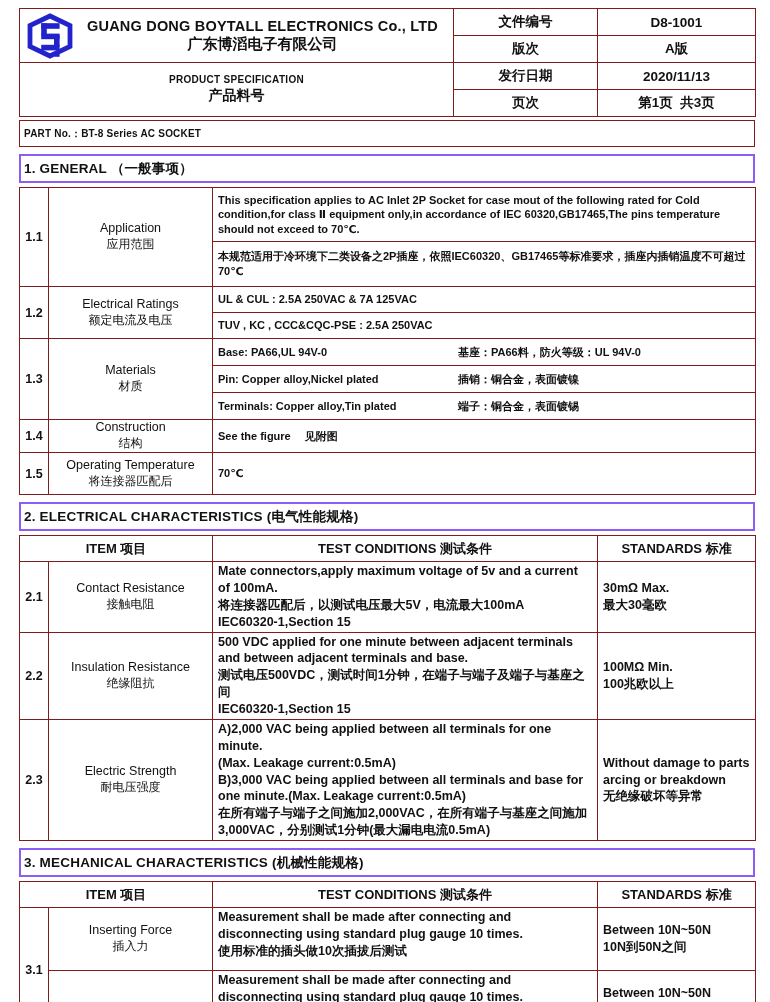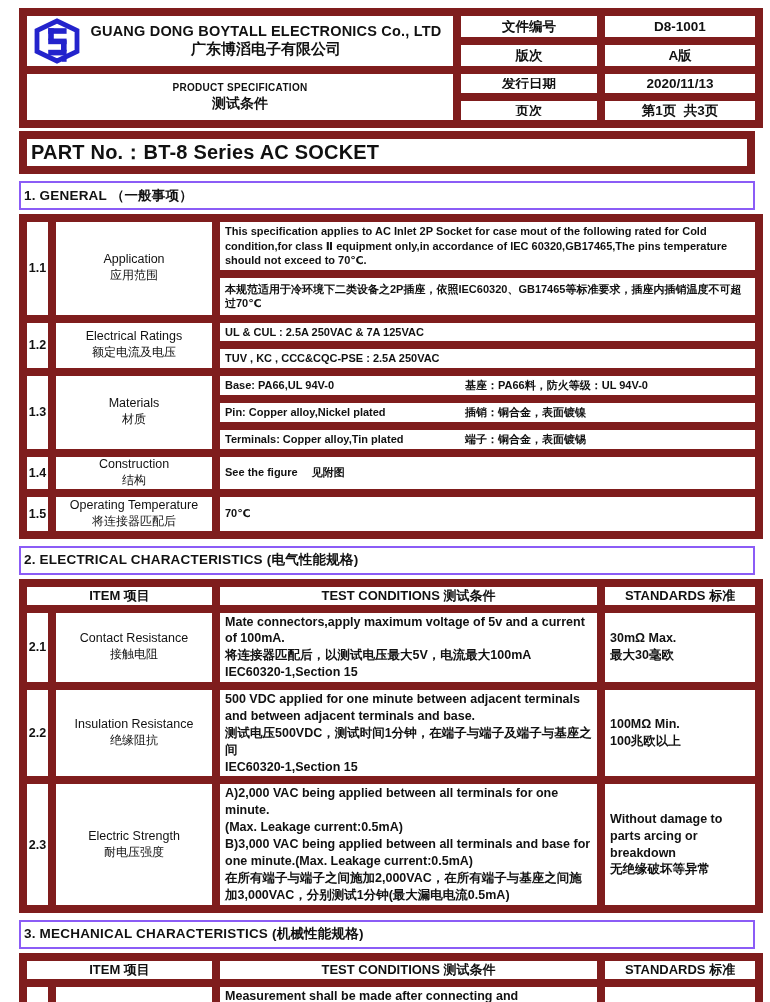--- a/index.html
+++ b/index.html
@@ -6,40 +6,40 @@
   html, body { background: #e8e8e8; }
   body { font-family: "Liberation Sans", "DejaVu Sans", sans-serif; color: #111; }
   .page {
     position: relative;
     width: 770px; height: 1002px;
     background: #ffffff;
     padding: 8px 15px 0 19px;
     overflow: hidden;
   }
   table { border-collapse: collapse; table-layout: fixed; width: 736px; }
-  td, th { border: 8px solid #7f1d1d; vertical-align: middle; overflow: hidden; }
+  td, th { border: 1px solid #7f1d1d; vertical-align: middle; overflow: hidden; }
 
   
   .header-table td { text-align: center; }
   .company-cell { padding: 2px 4px; }
   .company-inner { display: flex; align-items: center; height: 100%; }
   .logo-box { width: 52px; flex: 0 0 52px; display: flex; justify-content: center; }
   .company-text { flex: 1; text-align: center; }
   .company-en { font-size: 14.5px; font-weight: bold; letter-spacing: .2px; }
   .company-cn { font-size: 15px; font-weight: bold; margin-top: 1px; }
   .meta-label { font-size: 13.5px; font-weight: bold; border-radius: 13px; }
   .meta-value { font-size: 13.5px; font-weight: bold; white-space: pre; }
   .title-cell .t-en { font-size: 10px; font-weight: bold; letter-spacing: .3px; }
   .title-cell .t-cn { font-size: 14px; font-weight: bold; margin-top: 2px; }
   .h27 { height: 27px; }
 
   
   .part-table { margin-top: 3px; }
   .part-table td { text-align: left; padding-left: 4px; font-weight: bold; }
-  .part-en { font-size: 20px; height: 26px; letter-spacing: .2px; }
+  .part-en { font-size: 10px; height: 26px; letter-spacing: .2px; }
   .part-cn { font-size: 14px; height: 26px; }
 
   
   .section-title {
     width: 736px; height: 29px; border: 2px solid #8b5cf6;
     display: flex; align-items: center; padding-left: 3px;
     font-size: 13.5px; font-weight: bold; letter-spacing: .2px;
     margin-top: 7px; margin-bottom: 4px;
   }
 
@@ -99,21 +99,21 @@
       <td class="meta-label">文件编号</td>
       <td class="meta-value">D8-1001</td>
     </tr>
     <tr class="h27">
       <td class="meta-label">版次</td>
       <td class="meta-value">A版</td>
     </tr>
     <tr class="h27">
       <td class="title-cell" rowspan="2">
         <div class="t-en">PRODUCT SPECIFICATION</div>
-        <div class="t-cn">测试条件</div>
+        <div class="t-cn">产品料号</div>
       </td>
       <td class="meta-label">发行日期</td>
       <td class="meta-value">2020/11/13</td>
     </tr>
     <tr class="h27">
       <td class="meta-label">页次</td>
       <td class="meta-value">第1页  共3页</td>
     </tr>
   </tbody>
     </table>

